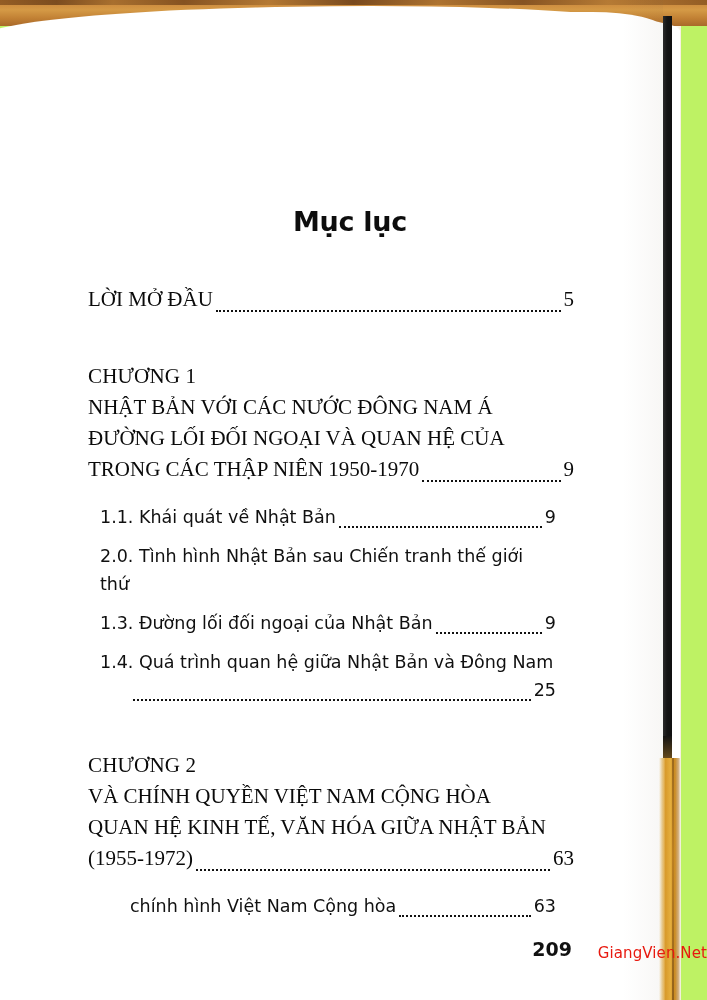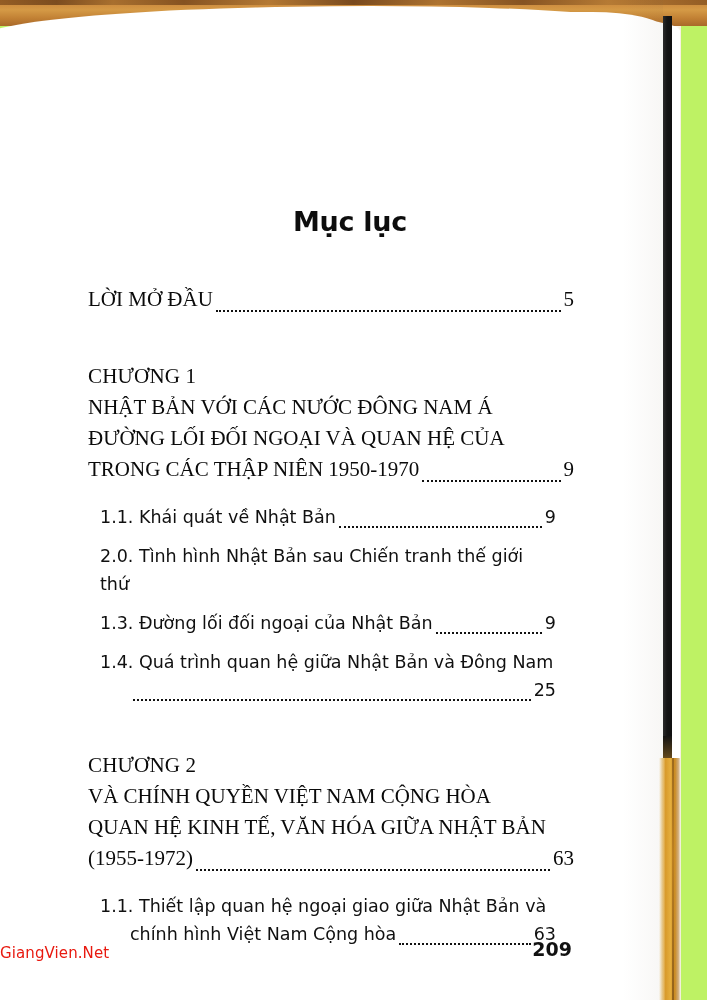--- a/index.html
+++ b/index.html
@@ -199,21 +199,21 @@
   .spacer-lg { height: 26px; }
   .spacer-md { height: 18px; }
   .spacer-sm { height: 11px; }
 
   
   .watermark {
     position: absolute;
     left: 0;
     top: 944px;
     width: 707px;
-    text-align: left;
+    text-align: right;
     font-family: "DejaVu Sans", "Liberation Sans", sans-serif;
     font-size: 15px;
     color: #e8190f;
     letter-spacing: .1px;
   }
   .page-number {
     position: absolute;
     left: 500px;
     top: 938px;
     width: 72px;
@@ -296,21 +296,20 @@
           <div>VÀ CHÍNH QUYỀN VIỆT NAM CỘNG HÒA</div>
           <div>QUAN HỆ KINH TẾ, VĂN HÓA GIỮA NHẬT BẢN</div>
           <div class="row">
             <span class="txt">(1955-1972)</span>
             <span class="leader"></span>
             <span class="pg">63</span>
           </div>
         </div>
         <div class="spacer-md"></div>
         <div class="block-sub">
-          <div>1.1. Thiết lập quan hệ ngoại giao giữa Nhật Bản và</div>
           <div class="row sub-cont">
             <span class="txt">chính hình Việt Nam Cộng hòa</span>
             <span class="leader"></span>
             <span class="pg">63</span>
           </div>
         </div>
       </div>
 
     <div class="watermark">GiangVien.Net</div>
 

